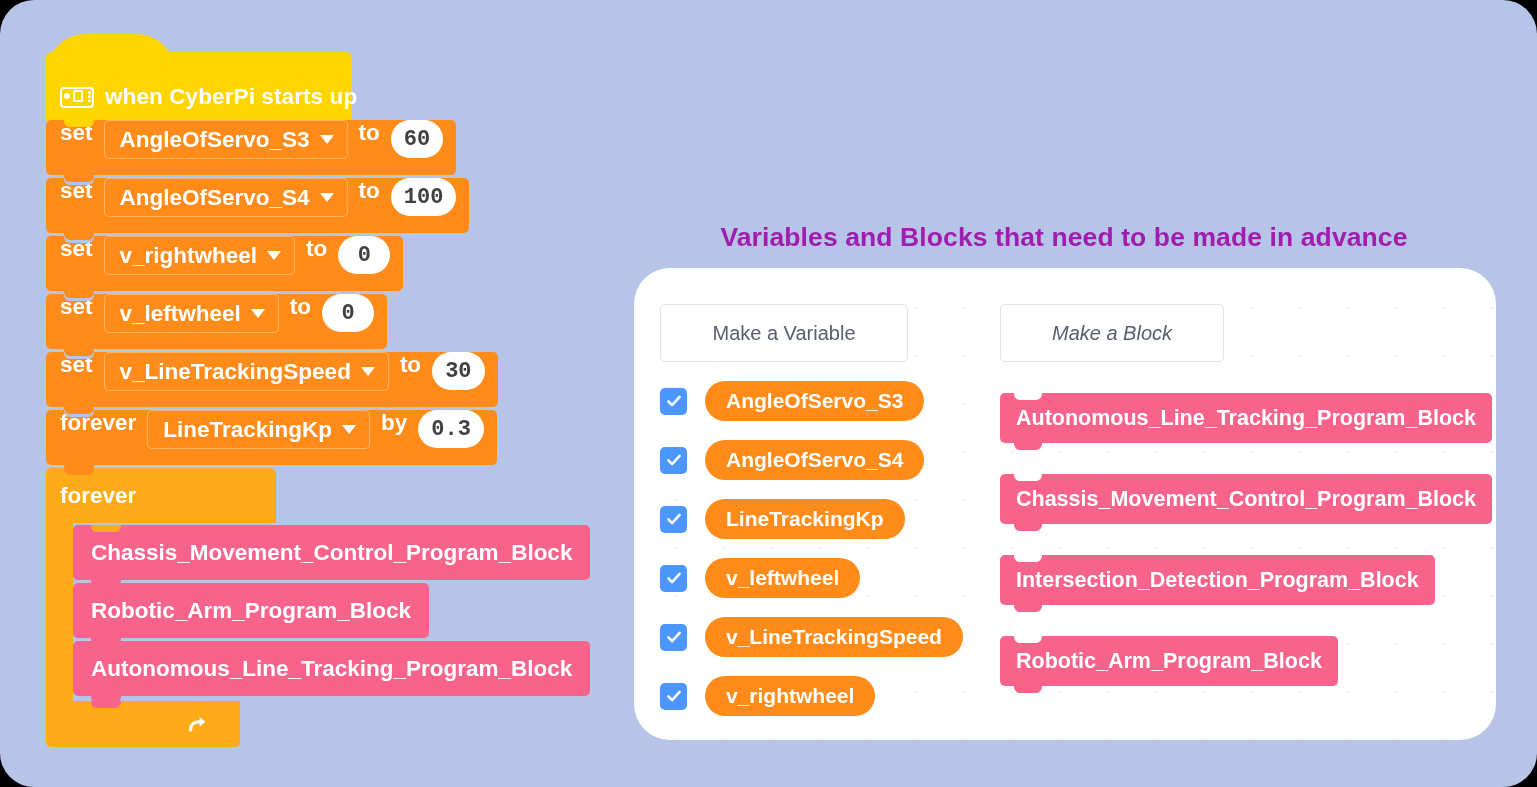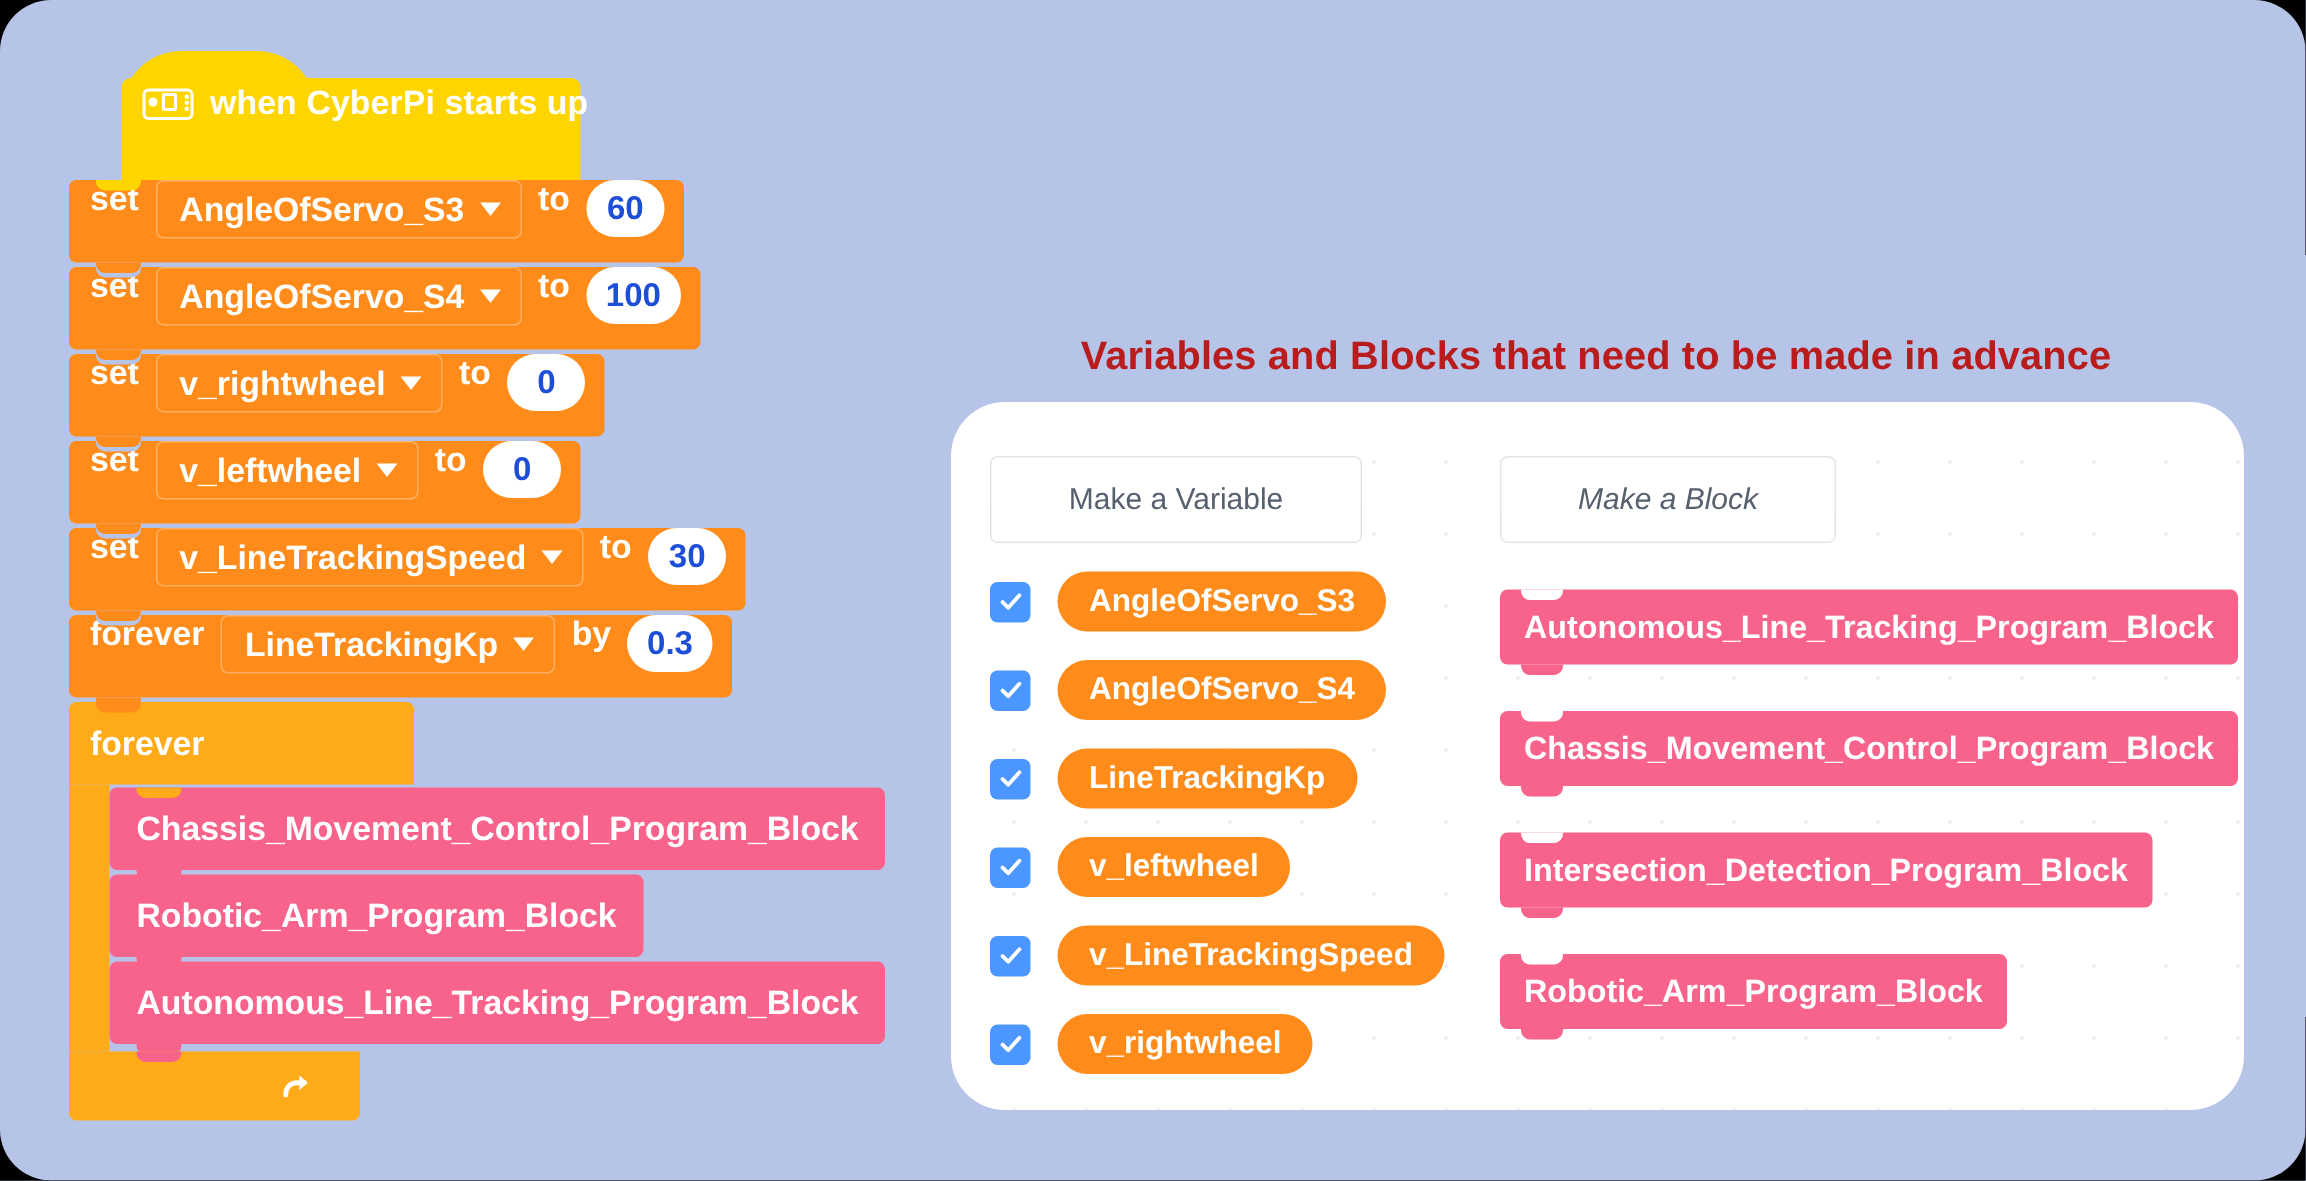--- a/index.html
+++ b/index.html
@@ -34,23 +34,23 @@
   }
 
   
   .hat {
     position: relative;
     width: 306px;
     height: 72px;
     background: #ffd500;
     border-radius: 6px 6px 5px 5px;
     display: flex;
+    align-items: flex-end;
     padding: 0 0 10px 14px;
     margin-bottom: -4px;
-    margin-left: 35px;
   }
   .hat::before {
     content: "";
     position: absolute;
     left: 0; top: -18px;
     width: 130px; height: 40px;
     background: #ffd500;
     border-radius: 60px 60px 0 0;
   }
   .hat-inner {
@@ -174,23 +174,24 @@
   
   .num {
     display: inline-flex;
     align-items: center;
     justify-content: center;
     min-width: 52px;
     height: 38px;
     padding: 0 13px;
     background: #fff;
     border-radius: 22px;
-    color: #1d4ed8;
+    color: #404040;
     font-size: 22px;
     font-weight: 700;
+    font-family: Liberation Mono, monospace;
   }
 
   
   .forever-wrap { position: relative; margin-top: 3px; }
   .forever-top {
     position: relative;
     width: 230px;
     height: 55px;
     background: #ffab19;
     border-radius: 5px 5px 0 0;
@@ -290,21 +291,21 @@
   }
 
   #card-heading {
     position: absolute;
     left: 644px;
     top: 222px;
     width: 840px;
     text-align: center;
     font-size: 26.5px;
     font-weight: 700;
-    color: #b91c1c;
+    color: #a21caf;
     letter-spacing: .1px;
     white-space: nowrap;
   }
 
   #card {
     position: absolute;
     left: 634px;
     top: 268px;
     width: 862px;
     height: 472px;

